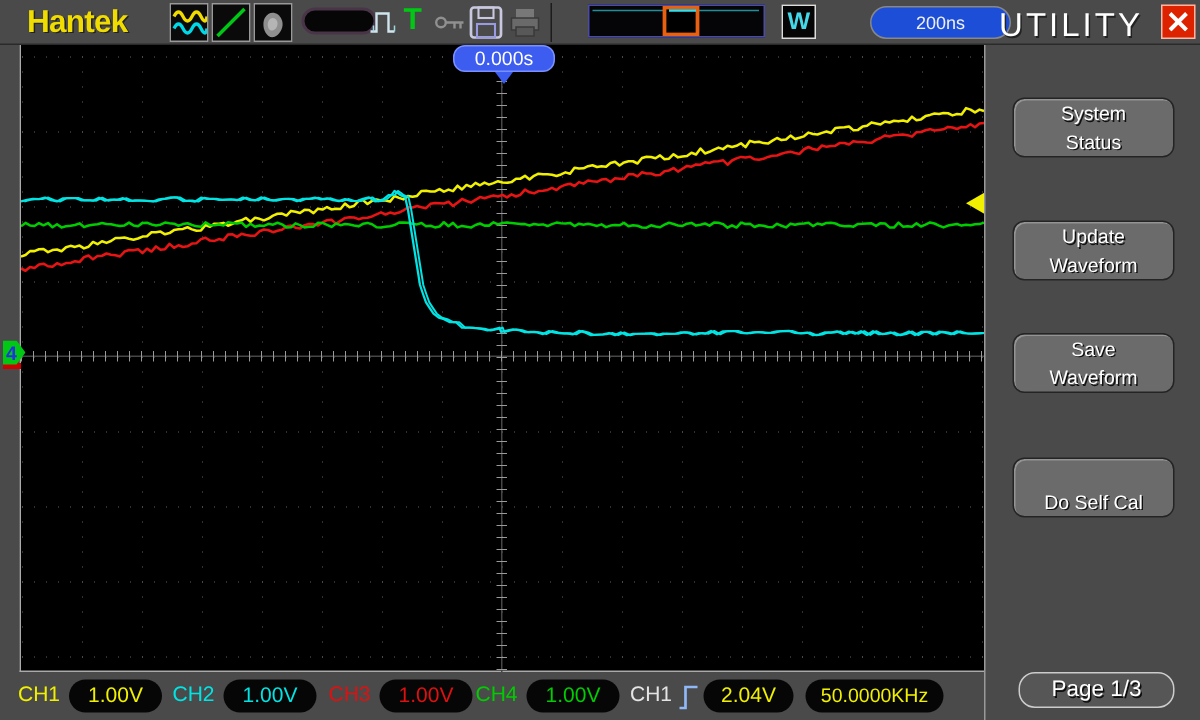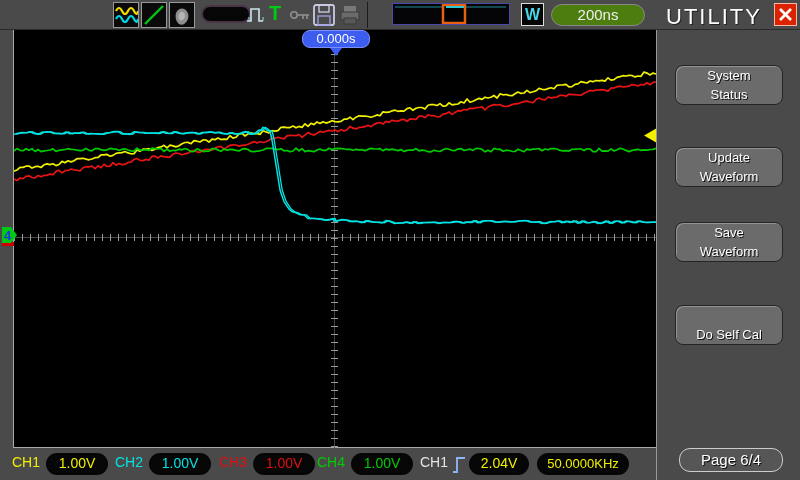--- a/index.html
+++ b/index.html
@@ -9,21 +9,21 @@
 
   
   .topbar { position:absolute; left:0; top:0; width:800px; height:30px; background:#4a4a4a; border-bottom:1px solid #2a2a2a; }
   .logo { position:absolute; left:18px; top:3px; font-size:21px; font-weight:bold; letter-spacing:-0.5px; color:#f0dc00; text-shadow:1px 1px 0 #222; }
   .iconbox { position:absolute; top:2px; width:26px; height:26px; background:#0a0a0a; border:1px solid #999; display:flex; align-items:center; justify-content:center; }
   .tglyph { position:absolute; top:2px; font-size:20px; font-weight:bold; color:#00c814; }
   .emptypill { position:absolute; left:201px; top:5px; width:50px; height:18px; border:2px solid #4a3548; border-radius:9px; background:#060606; }
   .sep { position:absolute; left:367px; top:2px; width:1px; height:26px; background:#1c1c1c; }
   .strip { position:absolute; left:392px; top:3px; width:118px; height:22px; background:#050508; border:1px solid #4a4aaa; }
   .wbox { position:absolute; left:521px; top:3px; width:23px; height:23px; background:#050505; border:1px solid #ddd; color:#45d8e8; font-weight:bold; font-size:16px; text-align:center; line-height:21px; }
-  .tbpill { position:absolute; left:551px; top:4px; width:94px; height:22px; background:#4d7c0f; border:1px solid #888; border-radius:11px; color:#f0f0f0; font-size:15px; text-align:center; line-height:20px; }
+  .tbpill { position:absolute; left:580px; top:4px; width:94px; height:22px; background:#1d4ed8; border:1px solid #888; border-radius:11px; color:#f0f0f0; font-size:12px; text-align:center; line-height:20px; }
   .util-title { position:absolute; left:660px; top:4px; width:108px; text-align:center; color:#fff; font-size:22px; letter-spacing:2px; text-shadow:1px 1px 0 #222; }
   .xbtn { position:absolute; left:774px; top:3px; width:23px; height:23px; background:#dd2200; border:1px solid #f3b9a9; display:flex; align-items:center; justify-content:center; cursor:pointer; }
 
   
   .scope { position:absolute; left:13px; top:30px; width:643px; height:418px;
     background-color:#000;
     background-image:
       radial-gradient(circle 1px at 1px 1px, #5f5f5f 60%, transparent 61%),
       radial-gradient(circle 1px at 1px 1px, #5f5f5f 60%, transparent 61%);
     background-size:40px 10px, 8px 50px;
@@ -50,20 +50,21 @@
   .bottombar { position:absolute; left:0; top:448px; width:656px; height:32px; background:#4a4a4a; }
   .chlabel { position:absolute; top:6px; font-size:14px; }
   .pill { position:absolute; top:5px; height:22px; background:#060606; border-radius:11px; font-size:14px; text-align:center; line-height:21px; }
 </style>
 </head>
 <body>
 
 <div id="screen">
 
   <div class="topbar">
+    <div class="logo">Hantek</div>
 
     <div class="iconbox" style="left:113px">
       <svg width="24" height="24" viewBox="0 0 24 24">
         <path d="M2,8 Q5,2 8,8 T14,8 T20,8 T24,8" fill="none" stroke="#f0dc00" stroke-width="2.2"></path>
         <path d="M2,16 Q5,10 8,16 T14,16 T20,16 T24,16" fill="none" stroke="#00d8e8" stroke-width="2.2"></path>
       </svg>
     </div>
     <div class="iconbox" style="left:141px">
       <svg width="24" height="24" viewBox="0 0 24 24">
         <line x1="3" y1="21" x2="21" y2="3" stroke="#00c814" stroke-width="2.4"></line>
@@ -163,21 +164,21 @@
         <span>Update
 Waveform</span>
       </div>
     <div class="sbtn" style="top:192px">
         <span>Save
 Waveform</span>
       </div>
     <div class="sbtn" style="top:275px">
         <span>Do Self Cal</span>
       </div>
-    <div class="pagebtn">Page 6/4</div>
+    <div class="pagebtn">Page 1/3</div>
   </div>
 
   <div class="bottombar">
     <div class="chlabel" style="left: 12px; color: rgb(240, 240, 0);">CH1</div>
     <div class="pill" style="left: 46px; width: 62px; color: rgb(240, 240, 0);">1.00V</div>
 
     <div class="chlabel" style="left: 115px; color: rgb(0, 228, 228);">CH2</div>
     <div class="pill" style="left: 149px; width: 62px; color: rgb(0, 228, 228);">1.00V</div>
 
     <div class="chlabel" style="left: 219px; color: rgb(224, 16, 16);">CH3</div>

